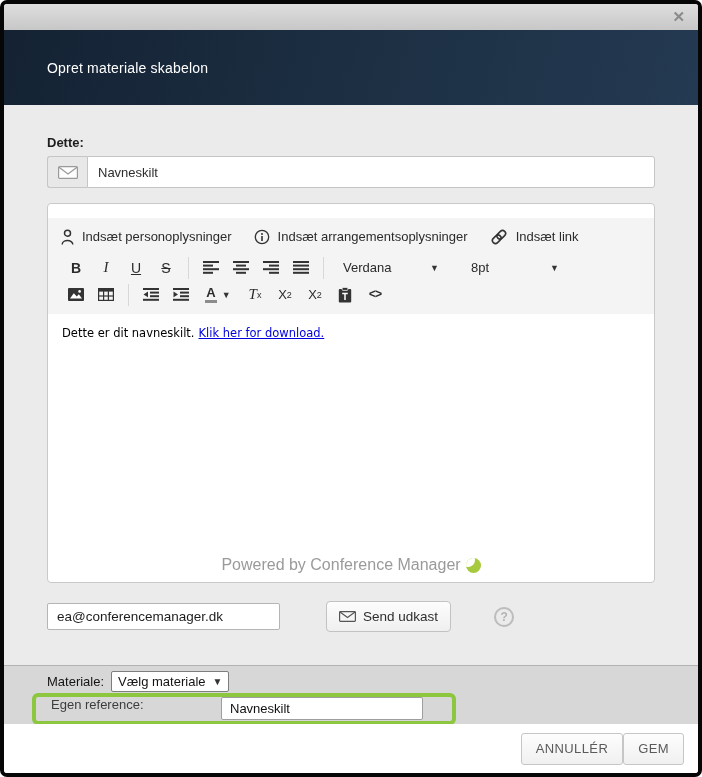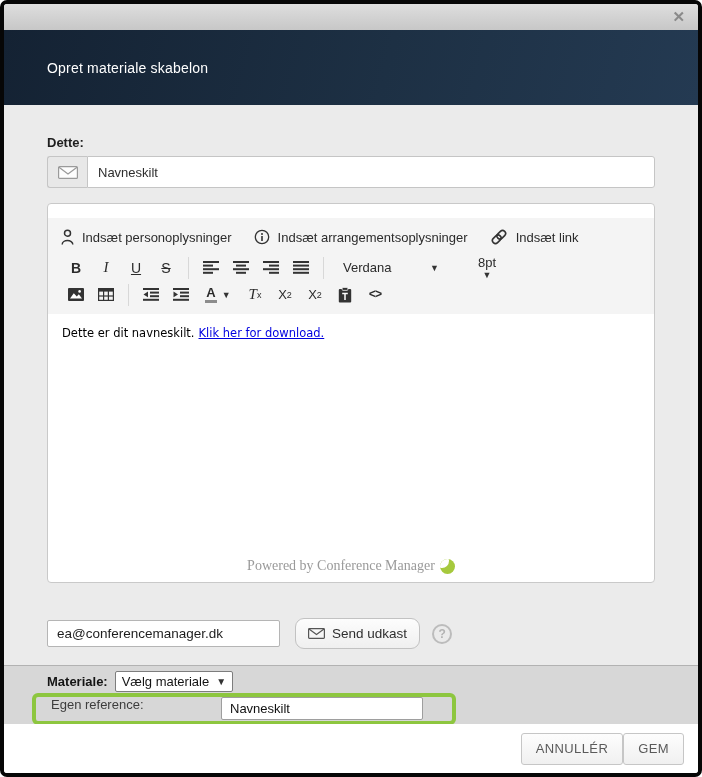--- a/index.html
+++ b/index.html
@@ -19,55 +19,55 @@
   .body { flex:none; height:560px; padding:30px 43px 0; }
   .field-label { font-size:13px; font-weight:bold; color:#1e1e1e; margin-bottom:6px; }
   .subject-row { display:flex; height:32px; }
   .subject-icon-box { flex:none; width:40px; background:#e8e8e8; border:1px solid #c5c5c5; border-right:none; border-radius:3px 0 0 3px; display:flex; align-items:center; justify-content:center; }
   .subject-input { flex:1; border:1px solid #c5c5c5; border-radius:0 3px 3px 0; background:#fff; padding:0 10px; font-size:13px; color:#2e2e2e; font-family:"Liberation Sans",sans-serif; outline:none; }
   
   .editor { margin-top:15px; height:380px; background:#fff; border:1px solid #c9c9c9; border-radius:4px; display:flex; flex-direction:column; overflow:hidden; padding-top:14px; }
   .toolbar { flex:none; background:#f4f4f4; padding:5px 13px 6px; }
   .tb-row { display:flex; align-items:center; }
   .tb-row1 { height:28px; margin-bottom:3px; }
-  .tb-insert { display:flex; align-items:center; gap:8px; font-size:13px; color:#2b2b2b; margin-right:22px; cursor:pointer; }
+  .tb-insert { display:flex; gap:8px; font-size:13px; color:#2b2b2b; margin-right:22px; cursor:pointer; }
   .tb-row2, .tb-row3 { height:27px; }
   .tb-btn { width:30px; height:26px; display:flex; align-items:center; justify-content:center; color:#2b2b2b; cursor:pointer; }
   .b-bold { font-weight:bold; font-size:14px; }
   .b-italic { font-family:"Liberation Serif",serif; font-style:italic; font-size:15px; }
   .b-under { font-size:14px; text-decoration:underline; }
   .b-strike { font-size:14px; text-decoration:line-through; }
   .sep { width:1px; height:22px; background:#d8d8d8; margin:0 7px; }
   .combo { display:flex; align-items:center; justify-content:space-between; font-size:13px; color:#2b2b2b; cursor:pointer; }
   .combo-font { width:96px; margin-left:12px; }
-  .combo-size { width:88px; margin-left:4px;flex-direction:column; }
+  .combo-size { width:88px; margin-left:32px; }
   .chev { font-size:9px; color:#333; }
   .b-clear { font-family:"Liberation Serif",serif; font-style:italic; font-size:15px; }
   .b-clear small, .b-sub small, .b-sup small { font-size:9px; font-family:"Liberation Sans",sans-serif; font-style:normal; }
   .b-sub, .b-sup { font-size:13px; }
   .b-sub small { vertical-align:sub; }
   .b-sup small { vertical-align:super; }
   .b-color { display:flex; align-items:center; gap:5px; }
   .b-color .A { font-size:13px; font-weight:bold; border-bottom:3px solid #8c8c8c; line-height:13px; padding:0 1px 1px; }
   .b-src { font-family:"Liberation Mono",monospace; font-size:12px; font-weight:bold; letter-spacing:-1px; }
   
   .content { flex:1; display:flex; flex-direction:column; justify-content:space-between; padding:12px 14px 8px; font-family:"DejaVu Sans",sans-serif; font-size:11.5px; color:#000; }
   .content a { color:#0000e0; text-decoration:underline; margin-left:4px; cursor:pointer; }
-  .powered { display:flex; align-items:center; justify-content:center; gap:5px; color:#9a9a9a; font-size:14px; font-family:Liberation Serif, serif; }
+  .powered { display:flex; align-items:center; justify-content:center; gap:5px; color:#9a9a9a; font-size:16px; font-family:Liberation Sans, sans-serif; }
   .crescent { width:15px; height:15px; border-radius:50%; background:#a6c93d; position:relative; overflow:hidden; }
   .crescent::after { content:""; position:absolute; width:14px; height:14px; border-radius:50%; background:#fff; top:-5px; left:-5px; }
   
-  .draft-row { margin-top:35px; display:flex; align-items:center; }
+  .draft-row { margin-top:18px; display:flex; align-items:center;gap:31px; }
   .email-input { width:233px; height:27px; border:1px solid #b5b5b5; border-radius:2px; padding:0 9px; font-size:13.5px; color:#1d1d1d; font-family:"Liberation Sans",sans-serif; outline:none; }
-  .send-btn { margin-left:15px; height:31px; padding:0 12px; display:flex; align-items:center; gap:7px; background:linear-gradient(#fdfdfd,#efefef); border:1px solid #c2c2c2; border-radius:9px; font-size:13.5px; color:#2e2e2e; cursor:pointer; }
+  .send-btn { margin-left:15px; height:31px; padding:0 12px; display:flex; align-items:center; gap:7px; background:linear-gradient(#fdfdfd,#efefef); border:1px solid #c2c2c2; border-radius:4px; font-size:13.5px; color:#2e2e2e; cursor:pointer; }
   .help-circle { margin-left:12px; width:20px; height:20px; border:2px solid #bcbcbc; border-radius:50%; color:#b3b3b3; font-size:12px; font-weight:bold; display:flex; align-items:center; justify-content:center; }
   
   .material-section { flex:none; height:59px; background:#d7d7d7; border-top:1px solid #b2b2b2; padding-top:4px; }
   .material-row { height:22px; display:flex; align-items:center; padding-left:43px; font-size:13px; color:#141414; }
-  .material-label { font-weight:bold; margin-right:7px; }
+  .material-label { font-weight:normal; margin-right:7px; }
   .material-select { height:21px; background:#fff; border:1px solid #7d7d7d; border-radius:2px; display:inline-flex; align-items:center; gap:7px; padding:0 6px; cursor:pointer; }
   .material-select .chev { font-size:10px; }
   .ref-box { margin-left:28px; margin-top:1px; width:424px; height:32px; border:4px solid #8dc63f; border-radius:6px; display:flex; align-items:flex-start; }
   .ref-label { width:185px; padding-left:15px; font-size:13px; color:#3d3d3d; }
   .ref-input { width:202px; height:23px; border:1px solid #9e9e9e; border-radius:2px; background:#fff; padding:0 8px; font-size:13px; color:#111; font-family:"Liberation Sans",sans-serif; outline:none; }
   
   .footer { flex:1; background:#fff; display:flex; align-items:center; justify-content:flex-end; padding:0 14px; }
   .btn { height:32px; padding:0 14px; background:linear-gradient(#fdfdfd,#f0f0f0); border:1px solid #c6c6c6; border-radius:3px; color:#5a5a5a; font-size:13px; letter-spacing:0.4px; cursor:pointer; display:flex; align-items:center; }
   svg { display:block; }
 </style>

